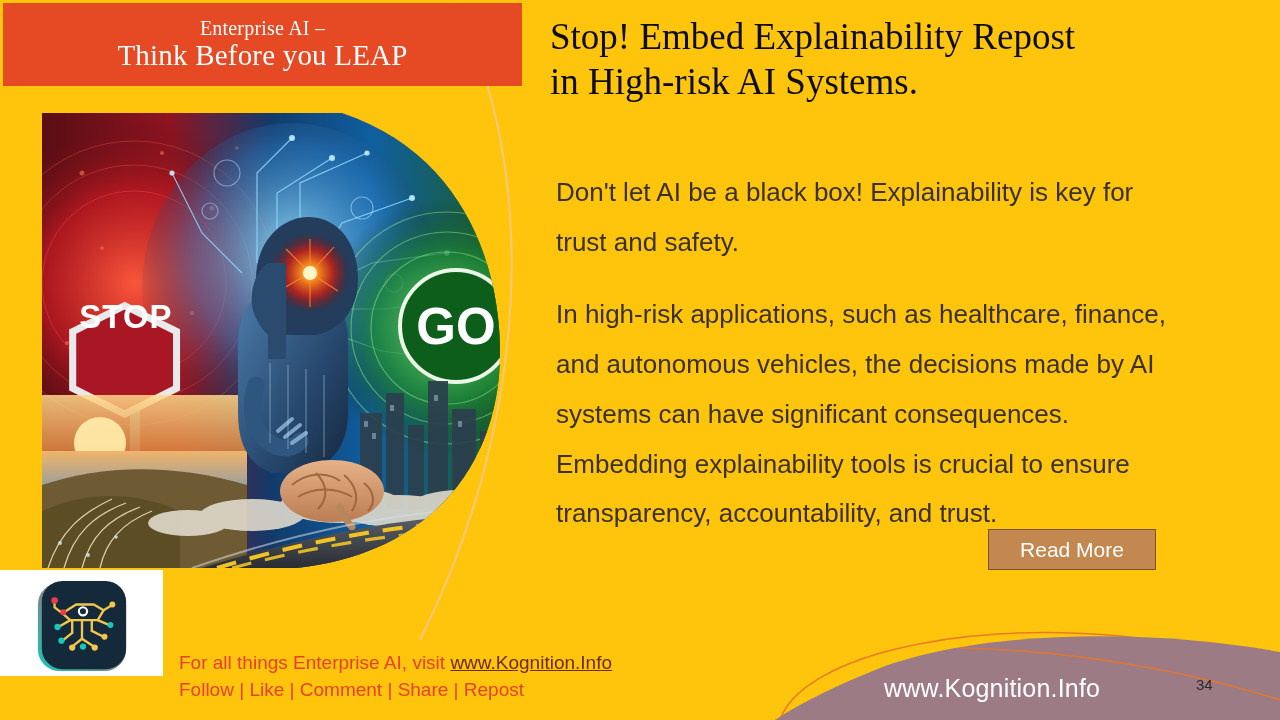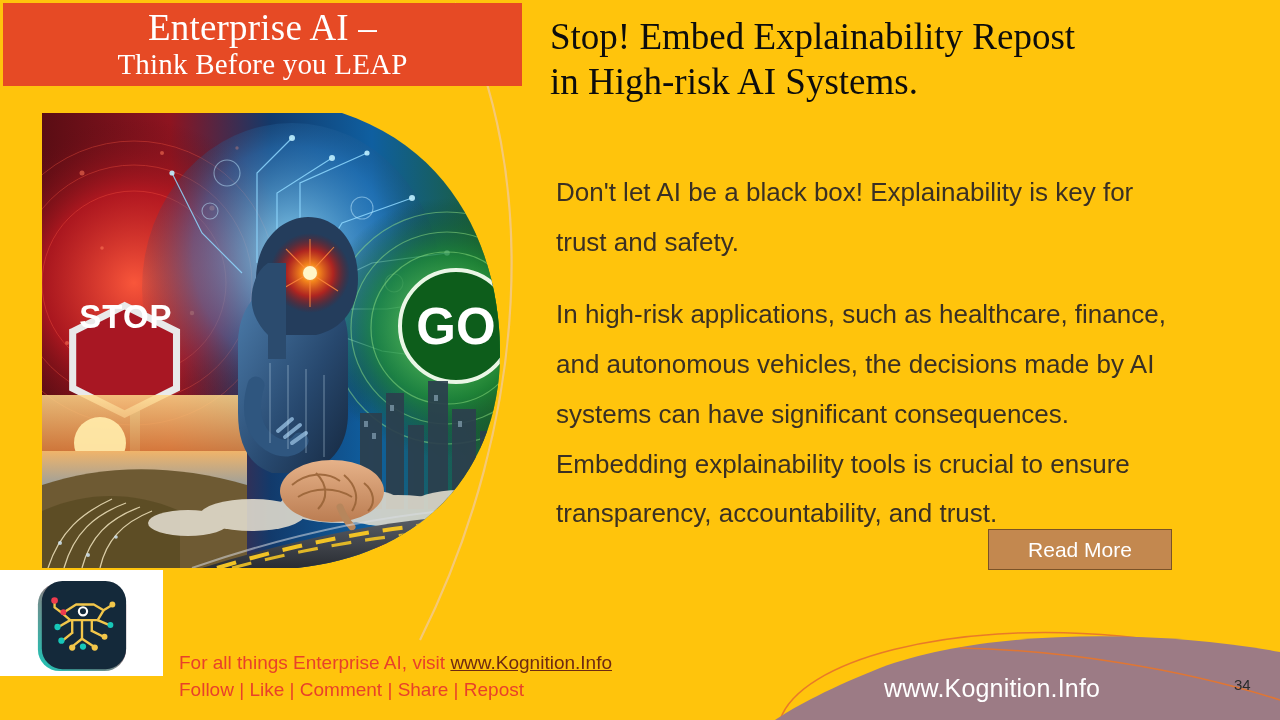--- a/index.html
+++ b/index.html
@@ -17,21 +17,21 @@
 
   
   .banner{
     position:absolute;left:3px;top:3px;width:519px;height:83px;
     background:#E64A25;
     display:flex;flex-direction:column;align-items:center;justify-content:center;
     box-sizing:border-box;
   }
   .banner-line1{
     font-family:"Liberation Serif", serif;
-    color:#FFFFFF;font-size:37px;line-height:1.05;letter-spacing:.2px;
+    color:#FFFFFF;font-size:20px;line-height:1.05;letter-spacing:.2px;
   }
   .banner-line2{
     font-family:"Liberation Serif", serif;
     color:#FFFFFF;font-size:29px;line-height:1.12;letter-spacing:.2px;
   }
 
   
   .hero{
     position:absolute;left:42px;top:113px;width:458px;height:455px;
     overflow:hidden;
@@ -47,21 +47,21 @@
     font-size:37px;line-height:1.22;color:#0D0D0D;
   }
   .body-copy{
     position:absolute;left:556px;top:168px;width:620px;
     color:#3A3024;font-size:26px;line-height:1.92;
   }
   .body-copy p{margin:0 0 22px 0;}
   .body-copy p:last-child{margin-bottom:0;}
 
   .read-more{
-    position:absolute;left:988px;top:529px;width:184px;height:41px;
+    position:absolute;left:988px;top:529px;width:168px;height:41px;
     background:#C3884F;border:1px solid #7B5327;
     color:#FFFFFF;font-size:21px;
     display:flex;align-items:center;justify-content:center;
     box-sizing:border-box;cursor:pointer;
   }
 
   
   .footer-text{
     position:absolute;left:179px;top:650px;width:540px;
     color:#E8412A;font-size:19px;line-height:1.42;
@@ -80,21 +80,21 @@
     position:absolute;left:0;top:107px;width:163px;text-align:center;
     color:#E8201C;font-size:25px;font-weight:bold;letter-spacing:-.5px;
     font-family:"Liberation Sans", sans-serif;
   }
 
   .corner-url{
     position:absolute;left:884px;top:674px;
     color:#FFFFFF;font-size:25px;letter-spacing:.2px;
   }
   .page-num{
-    position:absolute;left:1234px;top:676px;
+    position:absolute;left:1196px;top:676px;
     color:#2B2B2B;font-size:15px;
   }
 </style>
 </head>
 <body>
 
 <div class="slide">
 
   <svg class="arc-layer" viewBox="0 0 1280 720" width="1280" height="720">
     <path d="M455,3 C540,170 530,420 420,640" fill="none" stroke="#F3C98A" stroke-width="2.2" opacity=".85"></path>

